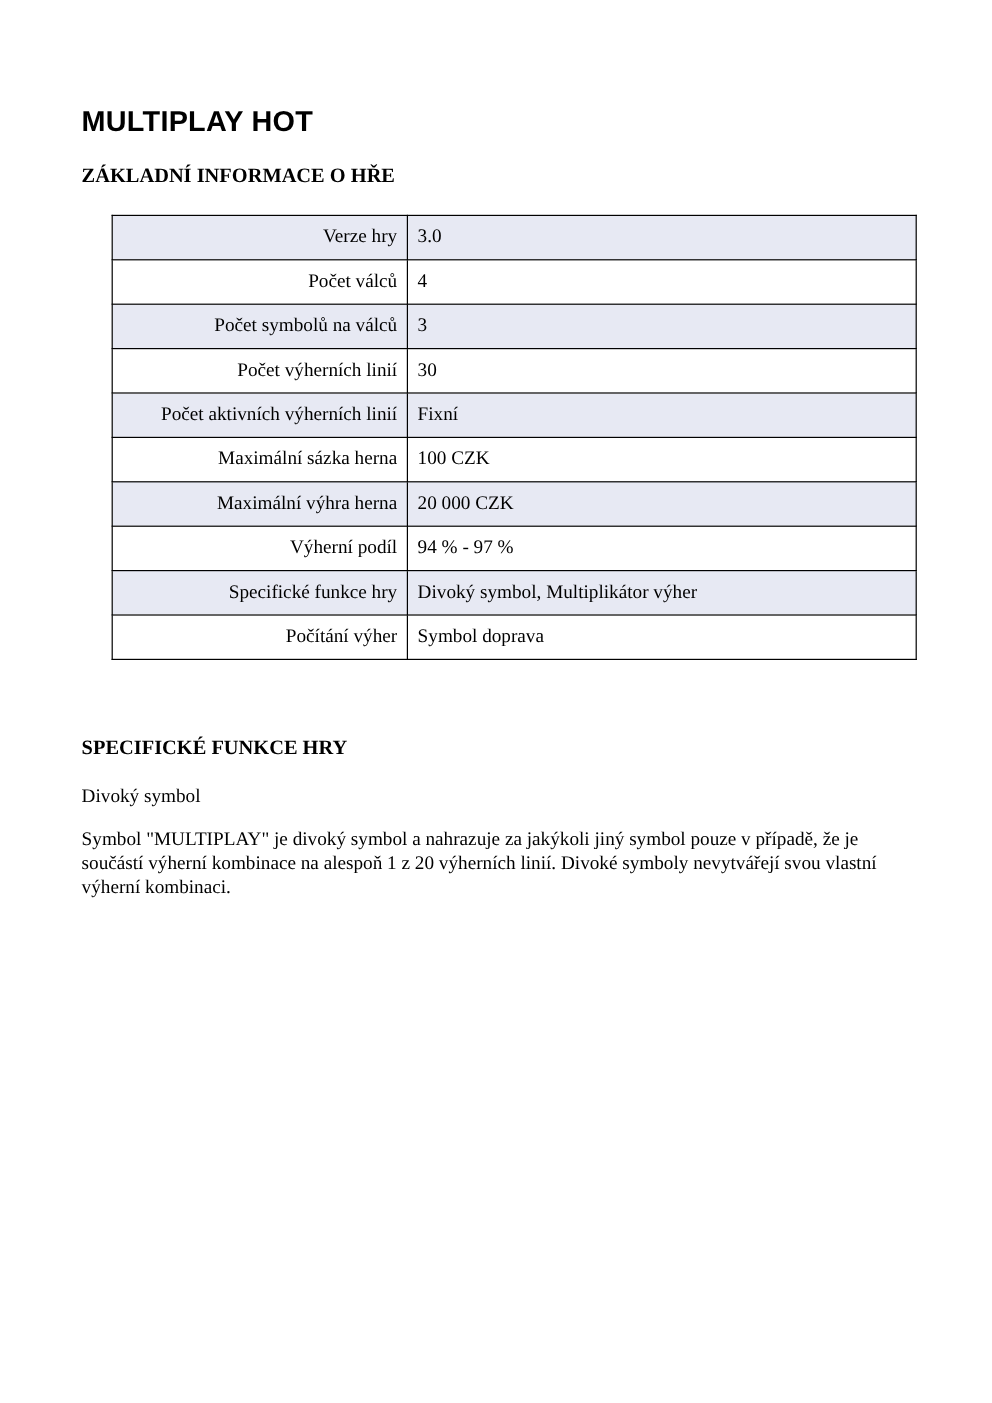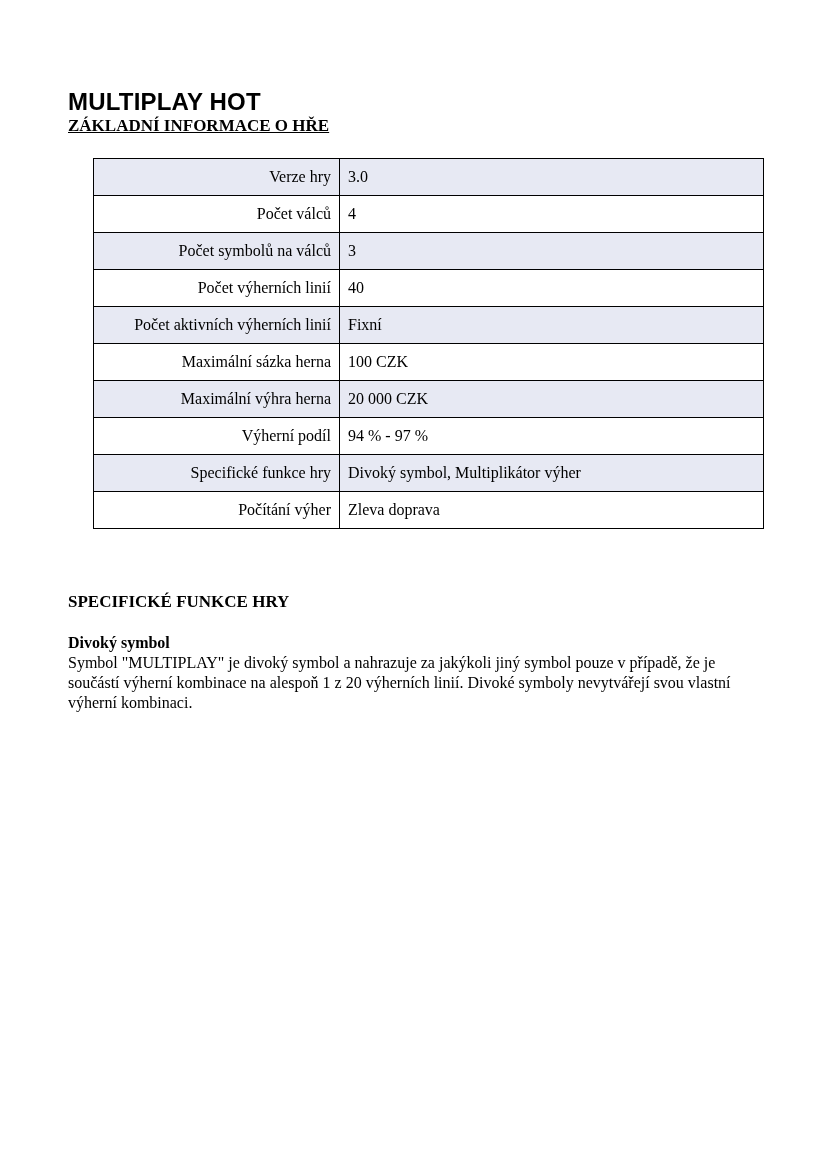--- a/index.html
+++ b/index.html
@@ -31,21 +31,21 @@
     margin:0;
     letter-spacing:0.2px;
   }
   .section-heading{
     font-family:"Liberation Serif", serif;
     font-weight:bold;
     font-size:17px;
     margin:0;
   }
   .section-heading.first{
-    text-decoration:underline;
+    margin-top:21px;
   }
   .info-table{
     border-collapse:collapse;
     margin:22px 0 0 25px;
     width:670px;
     table-layout:fixed;
   }
   .info-table td{
     border:1px solid var(--border-color);
     height:37px;
@@ -55,23 +55,23 @@
     overflow:hidden;
     white-space:nowrap;
   }
   .info-table td.label-cell{width:246px;text-align:right;}
   .info-table td.value-cell{width:424px;}
   .info-table tr:nth-child(odd) td{background:var(--row-shaded);}
   .section-heading.second{
     margin-top:63px;
   }
   .sub-heading{
-    font-weight:bold;
+    font-weight:normal;
     font-size:16px;
-    margin:21px 0 0 0;
+    margin:21px 0 16px 0;
     line-height:20px;
   }
   .body-paragraph{
     font-size:16px;
     line-height:20px;
     margin:0;
     max-width:697px;
   }
 </style>
 </head>
@@ -92,21 +92,21 @@
         <tr>
           <td class="label-cell">Počet válců</td>
           <td class="value-cell">4</td>
         </tr>
         <tr>
           <td class="label-cell">Počet symbolů na válců</td>
           <td class="value-cell">3</td>
         </tr>
         <tr>
           <td class="label-cell">Počet výherních linií</td>
-          <td class="value-cell">40</td>
+          <td class="value-cell">30</td>
         </tr>
         <tr>
           <td class="label-cell">Počet aktivních výherních linií</td>
           <td class="value-cell">Fixní</td>
         </tr>
         <tr>
           <td class="label-cell">Maximální sázka herna</td>
           <td class="value-cell">100 CZK</td>
         </tr>
         <tr>
@@ -116,21 +116,21 @@
         <tr>
           <td class="label-cell">Výherní podíl</td>
           <td class="value-cell">94 % - 97 %</td>
         </tr>
         <tr>
           <td class="label-cell">Specifické funkce hry</td>
           <td class="value-cell">Divoký symbol, Multiplikátor výher</td>
         </tr>
         <tr>
           <td class="label-cell">Počítání výher</td>
-          <td class="value-cell">Zleva doprava</td>
+          <td class="value-cell">Symbol doprava</td>
         </tr>
       </tbody>
   </table>
 
   <h2 class="section-heading second">SPECIFICKÉ FUNKCE HRY</h2>
 
   <p class="sub-heading">Divoký symbol</p>
 
   <p class="body-paragraph">Symbol "MULTIPLAY" je divoký symbol a nahrazuje za jakýkoli jiný symbol pouze v případě, že je součástí výherní kombinace na alespoň 1 z 20 výherních linií. Divoké symboly nevytvářejí svou vlastní výherní kombinaci.</p>
 

